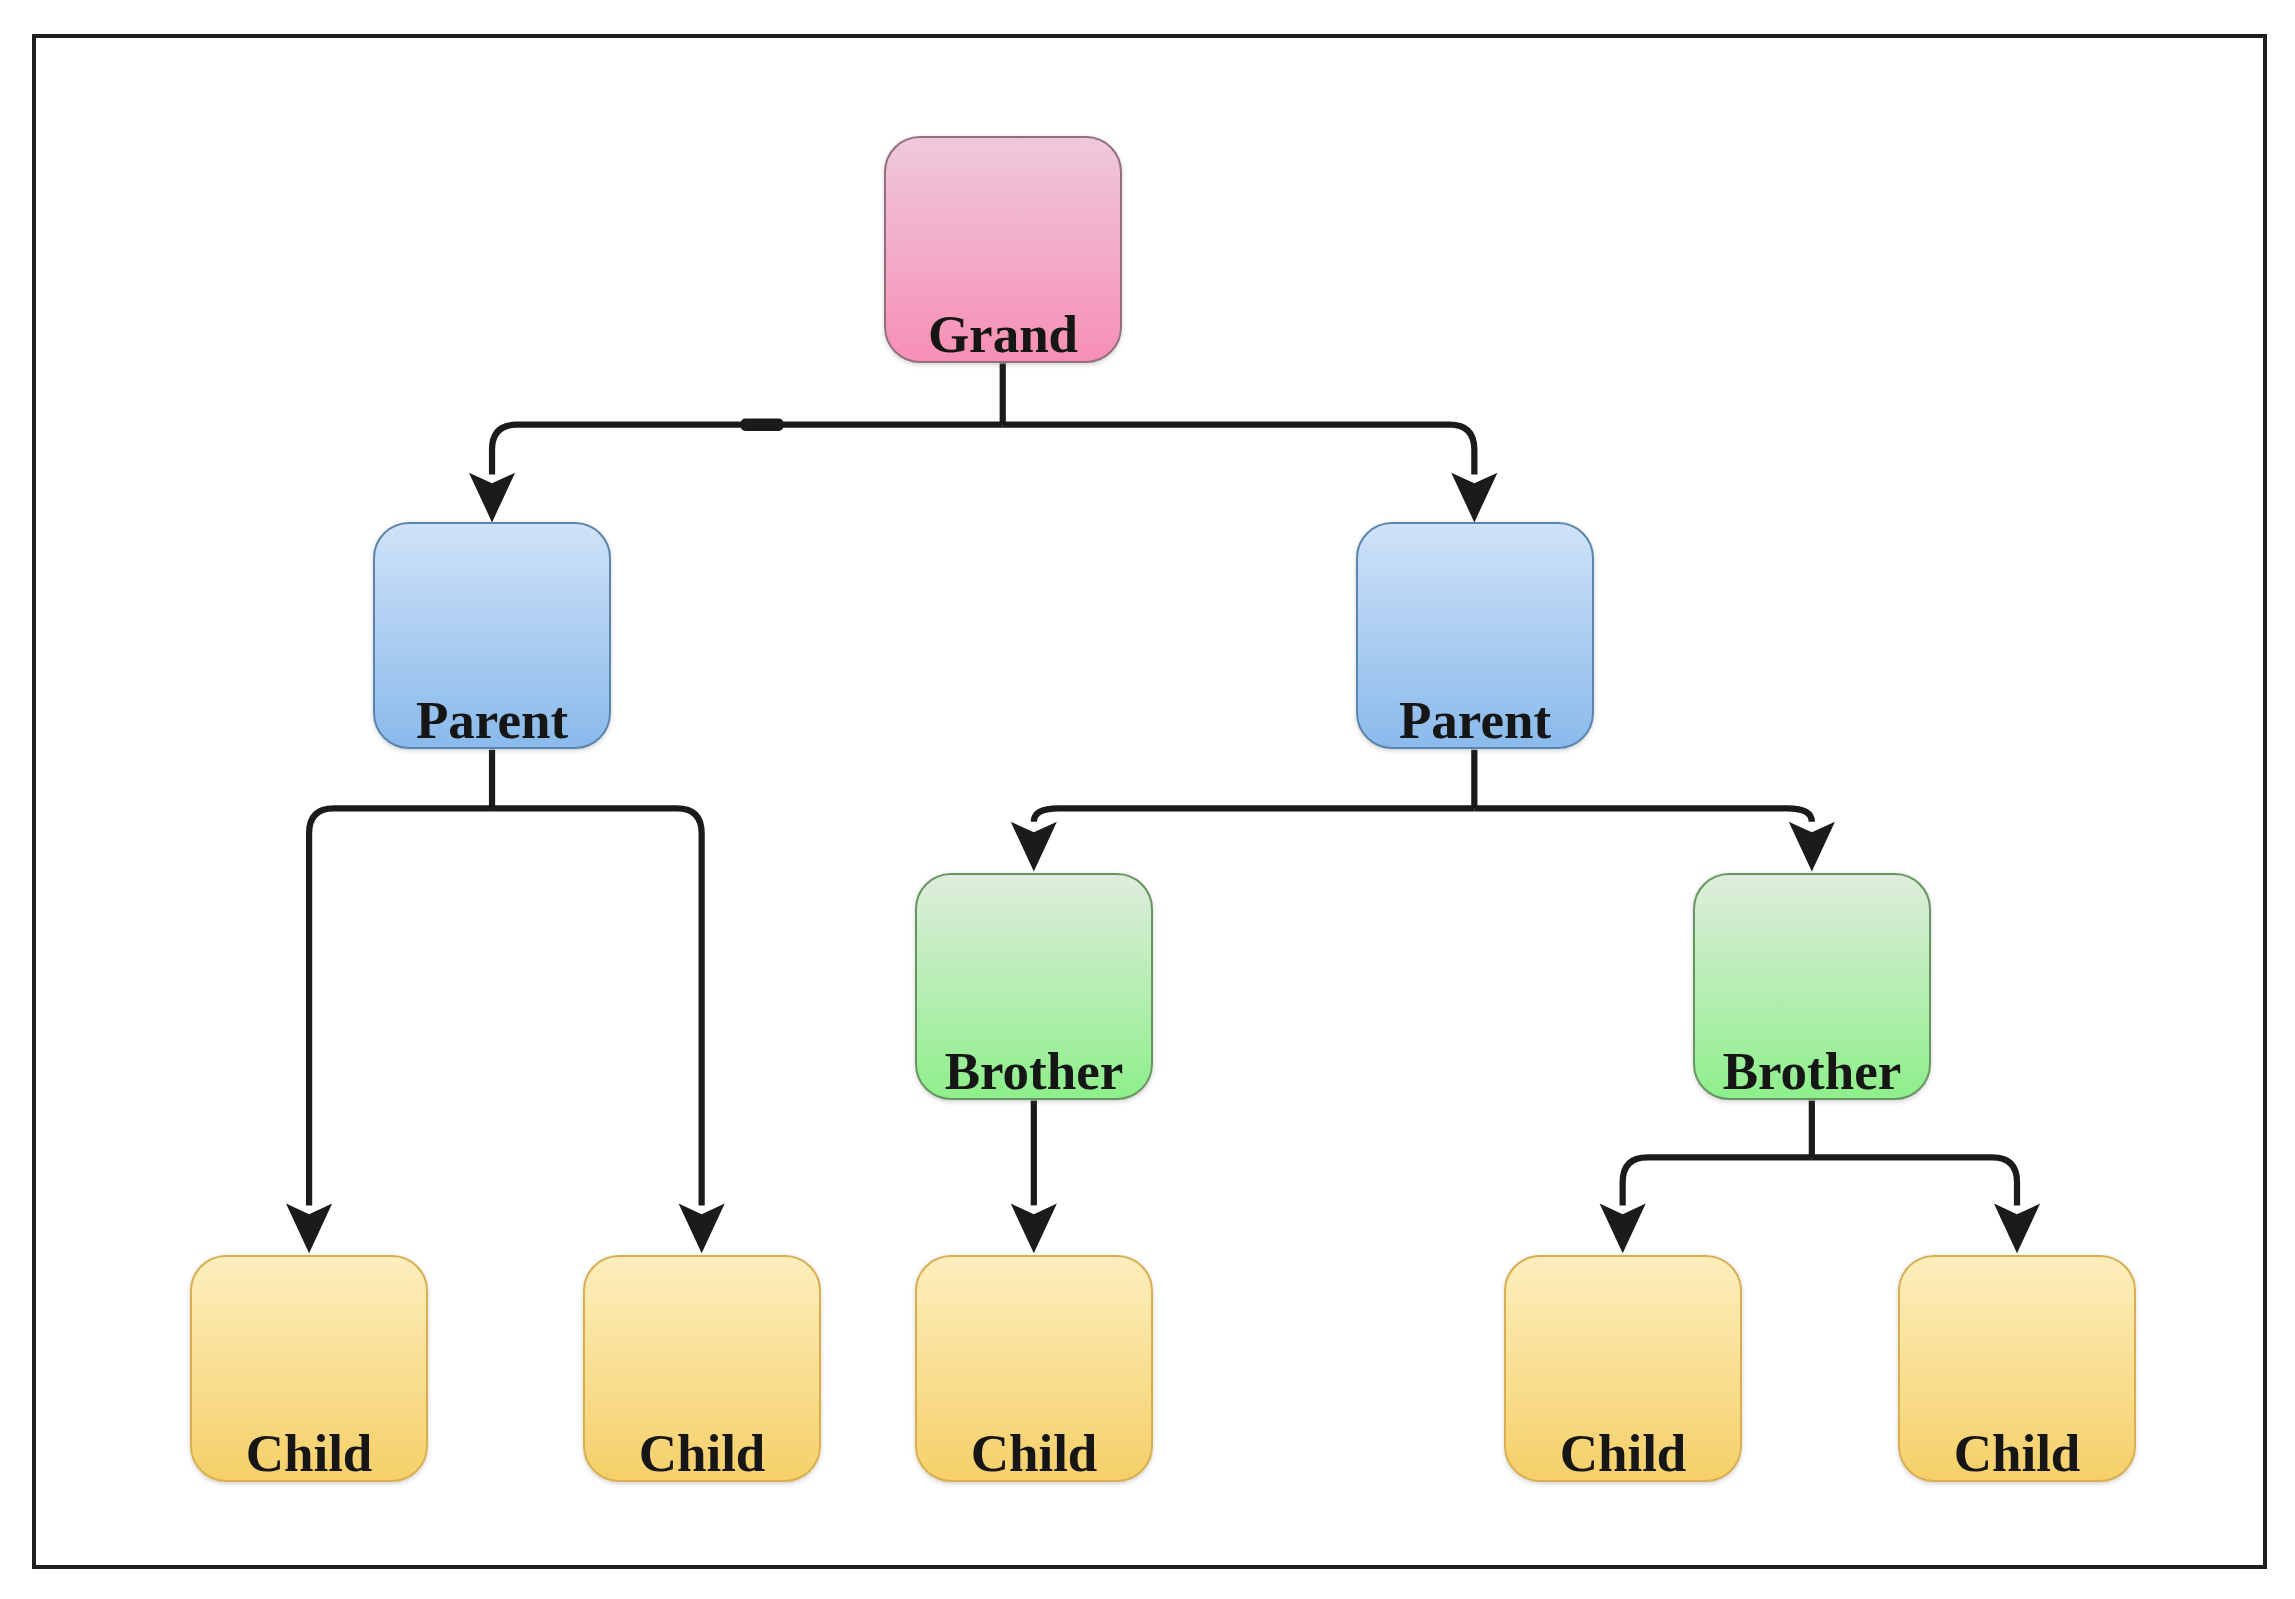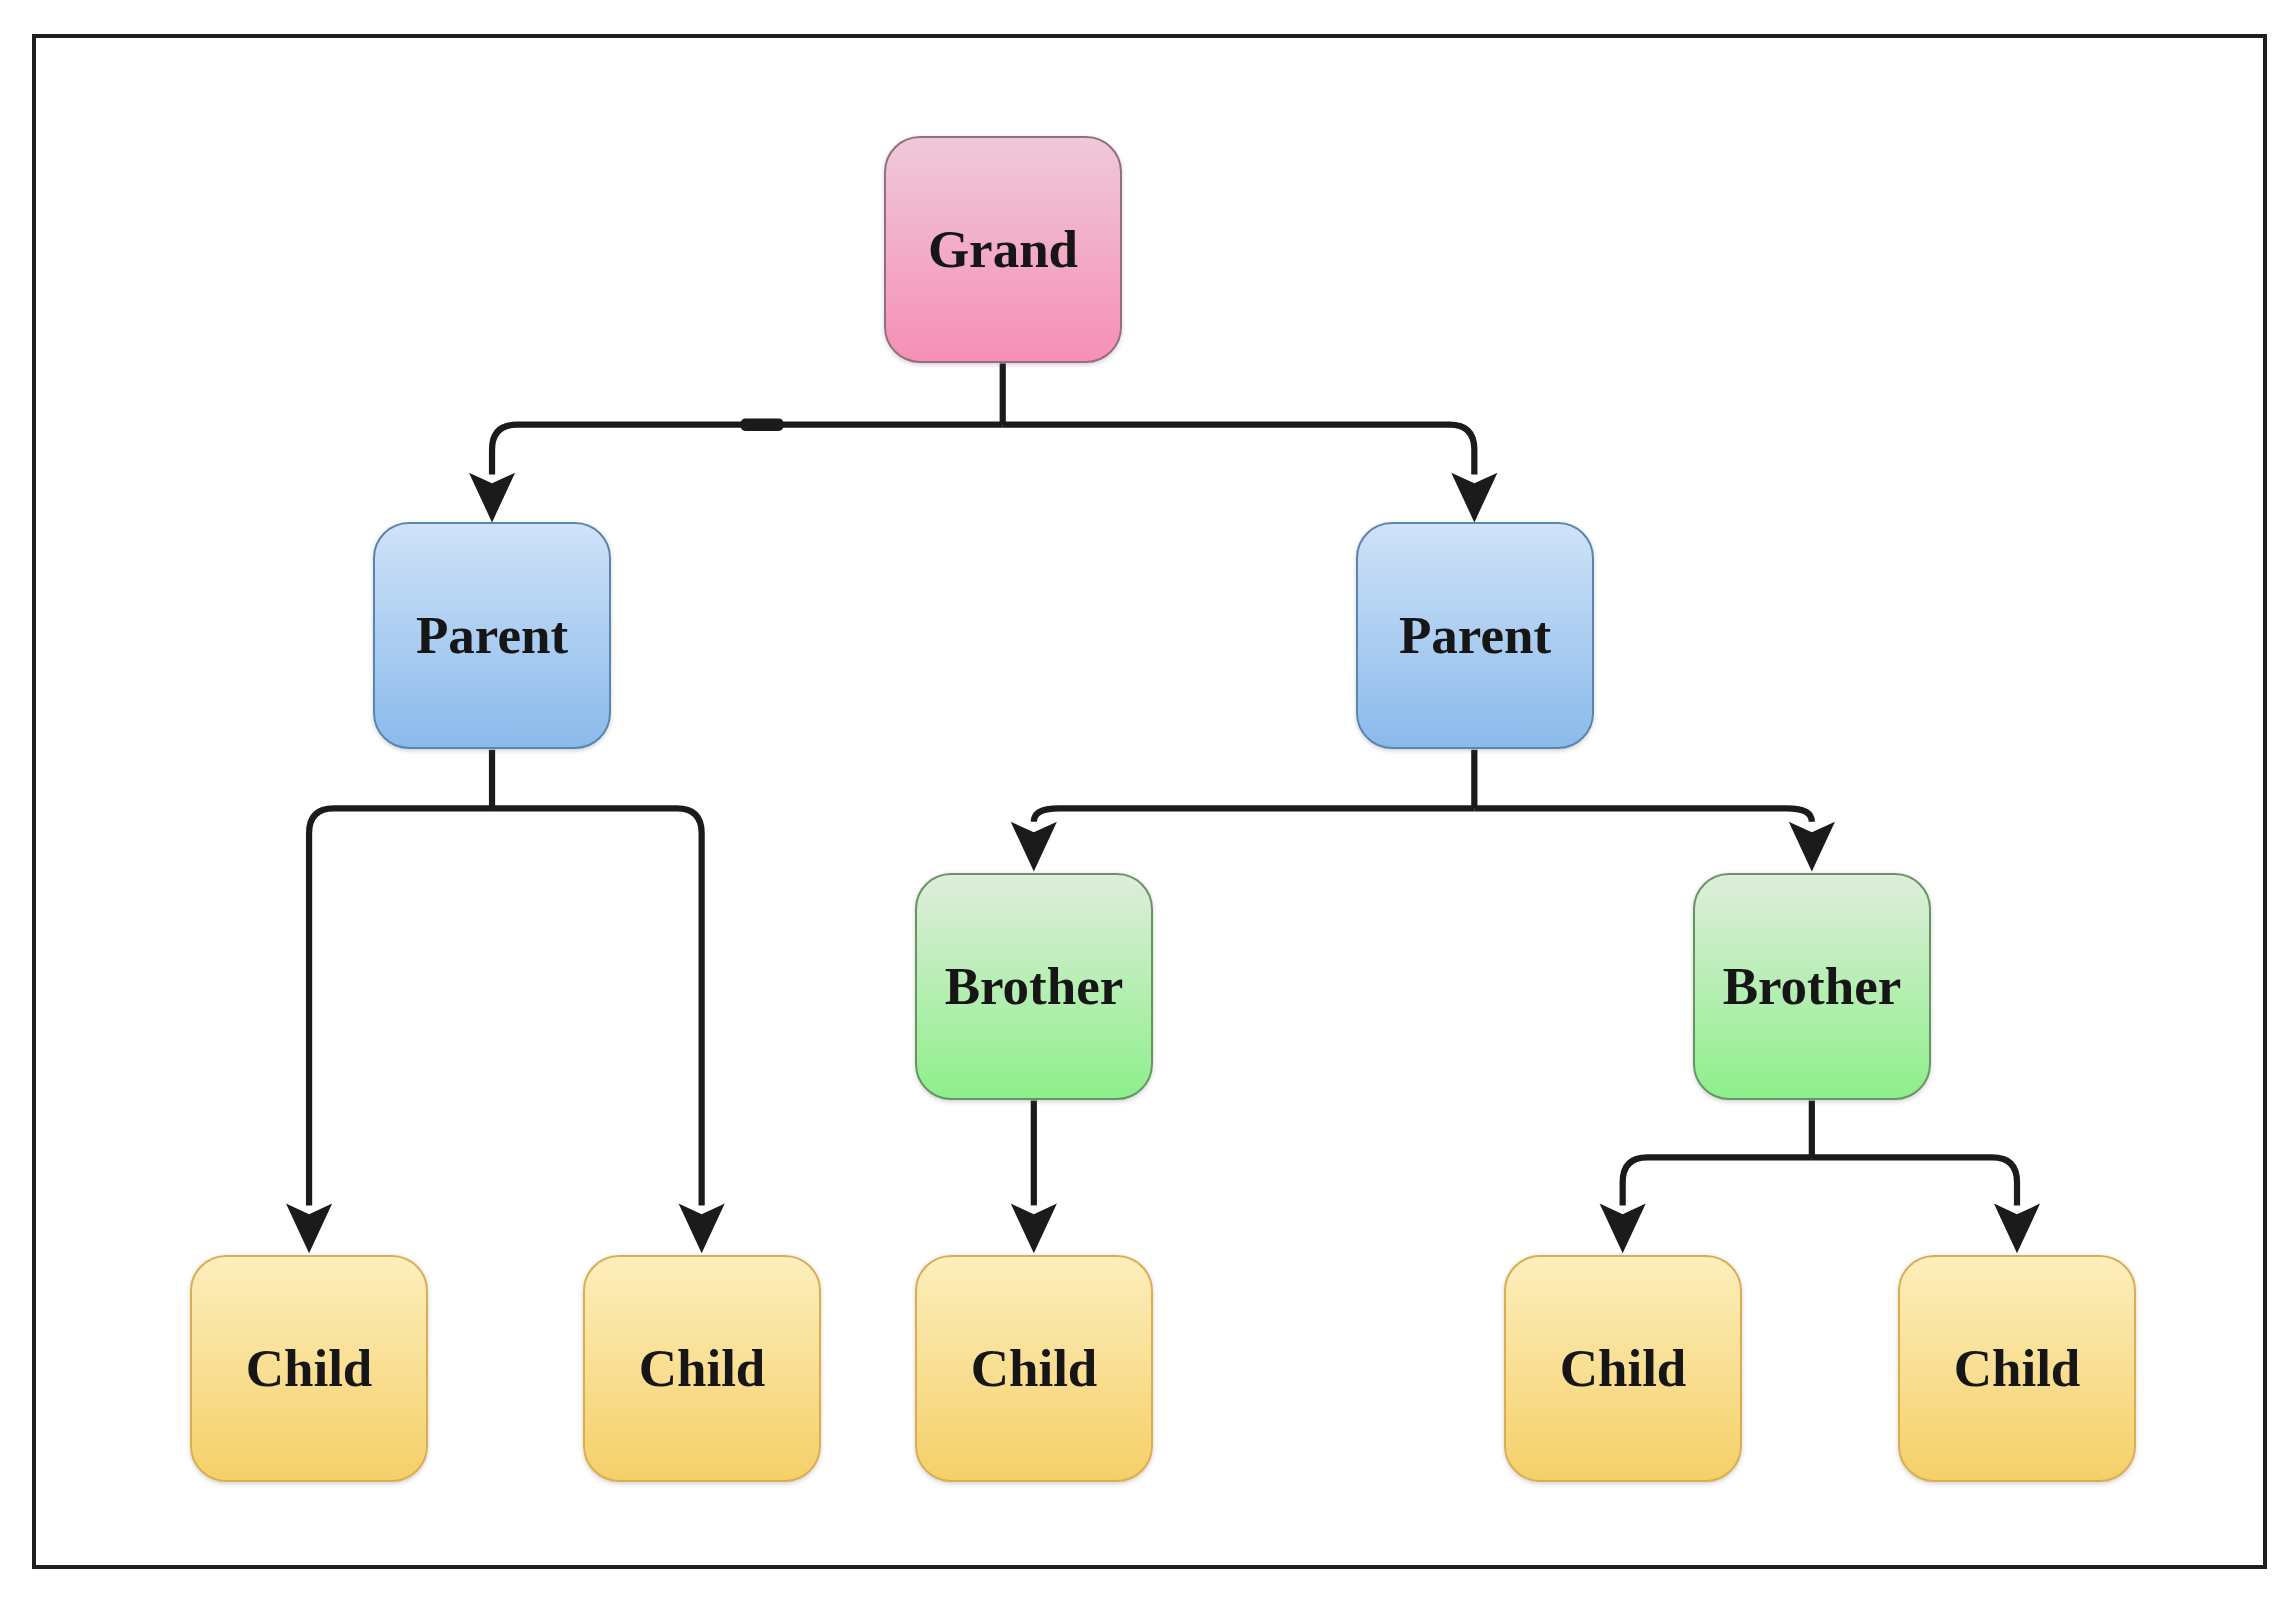--- a/index.html
+++ b/index.html
@@ -32,21 +32,21 @@
     pointer-events: none;
   }
   .node {
     position: absolute;
     width: 238px;
     height: 227px;
     border: 2.7px solid #777;
     border-radius: 36px;
     box-sizing: border-box;
     display: flex;
-    align-items: center;
+    align-items: flex-end;
     justify-content: center;
     box-shadow: 0 1.8px 4.4px rgba(80,80,80,0.25);
   }
   .node-label {
     font-weight: 700;
     font-size: 53px;
     color: #161616;
     line-height: 1;
     user-select: none;
   }

